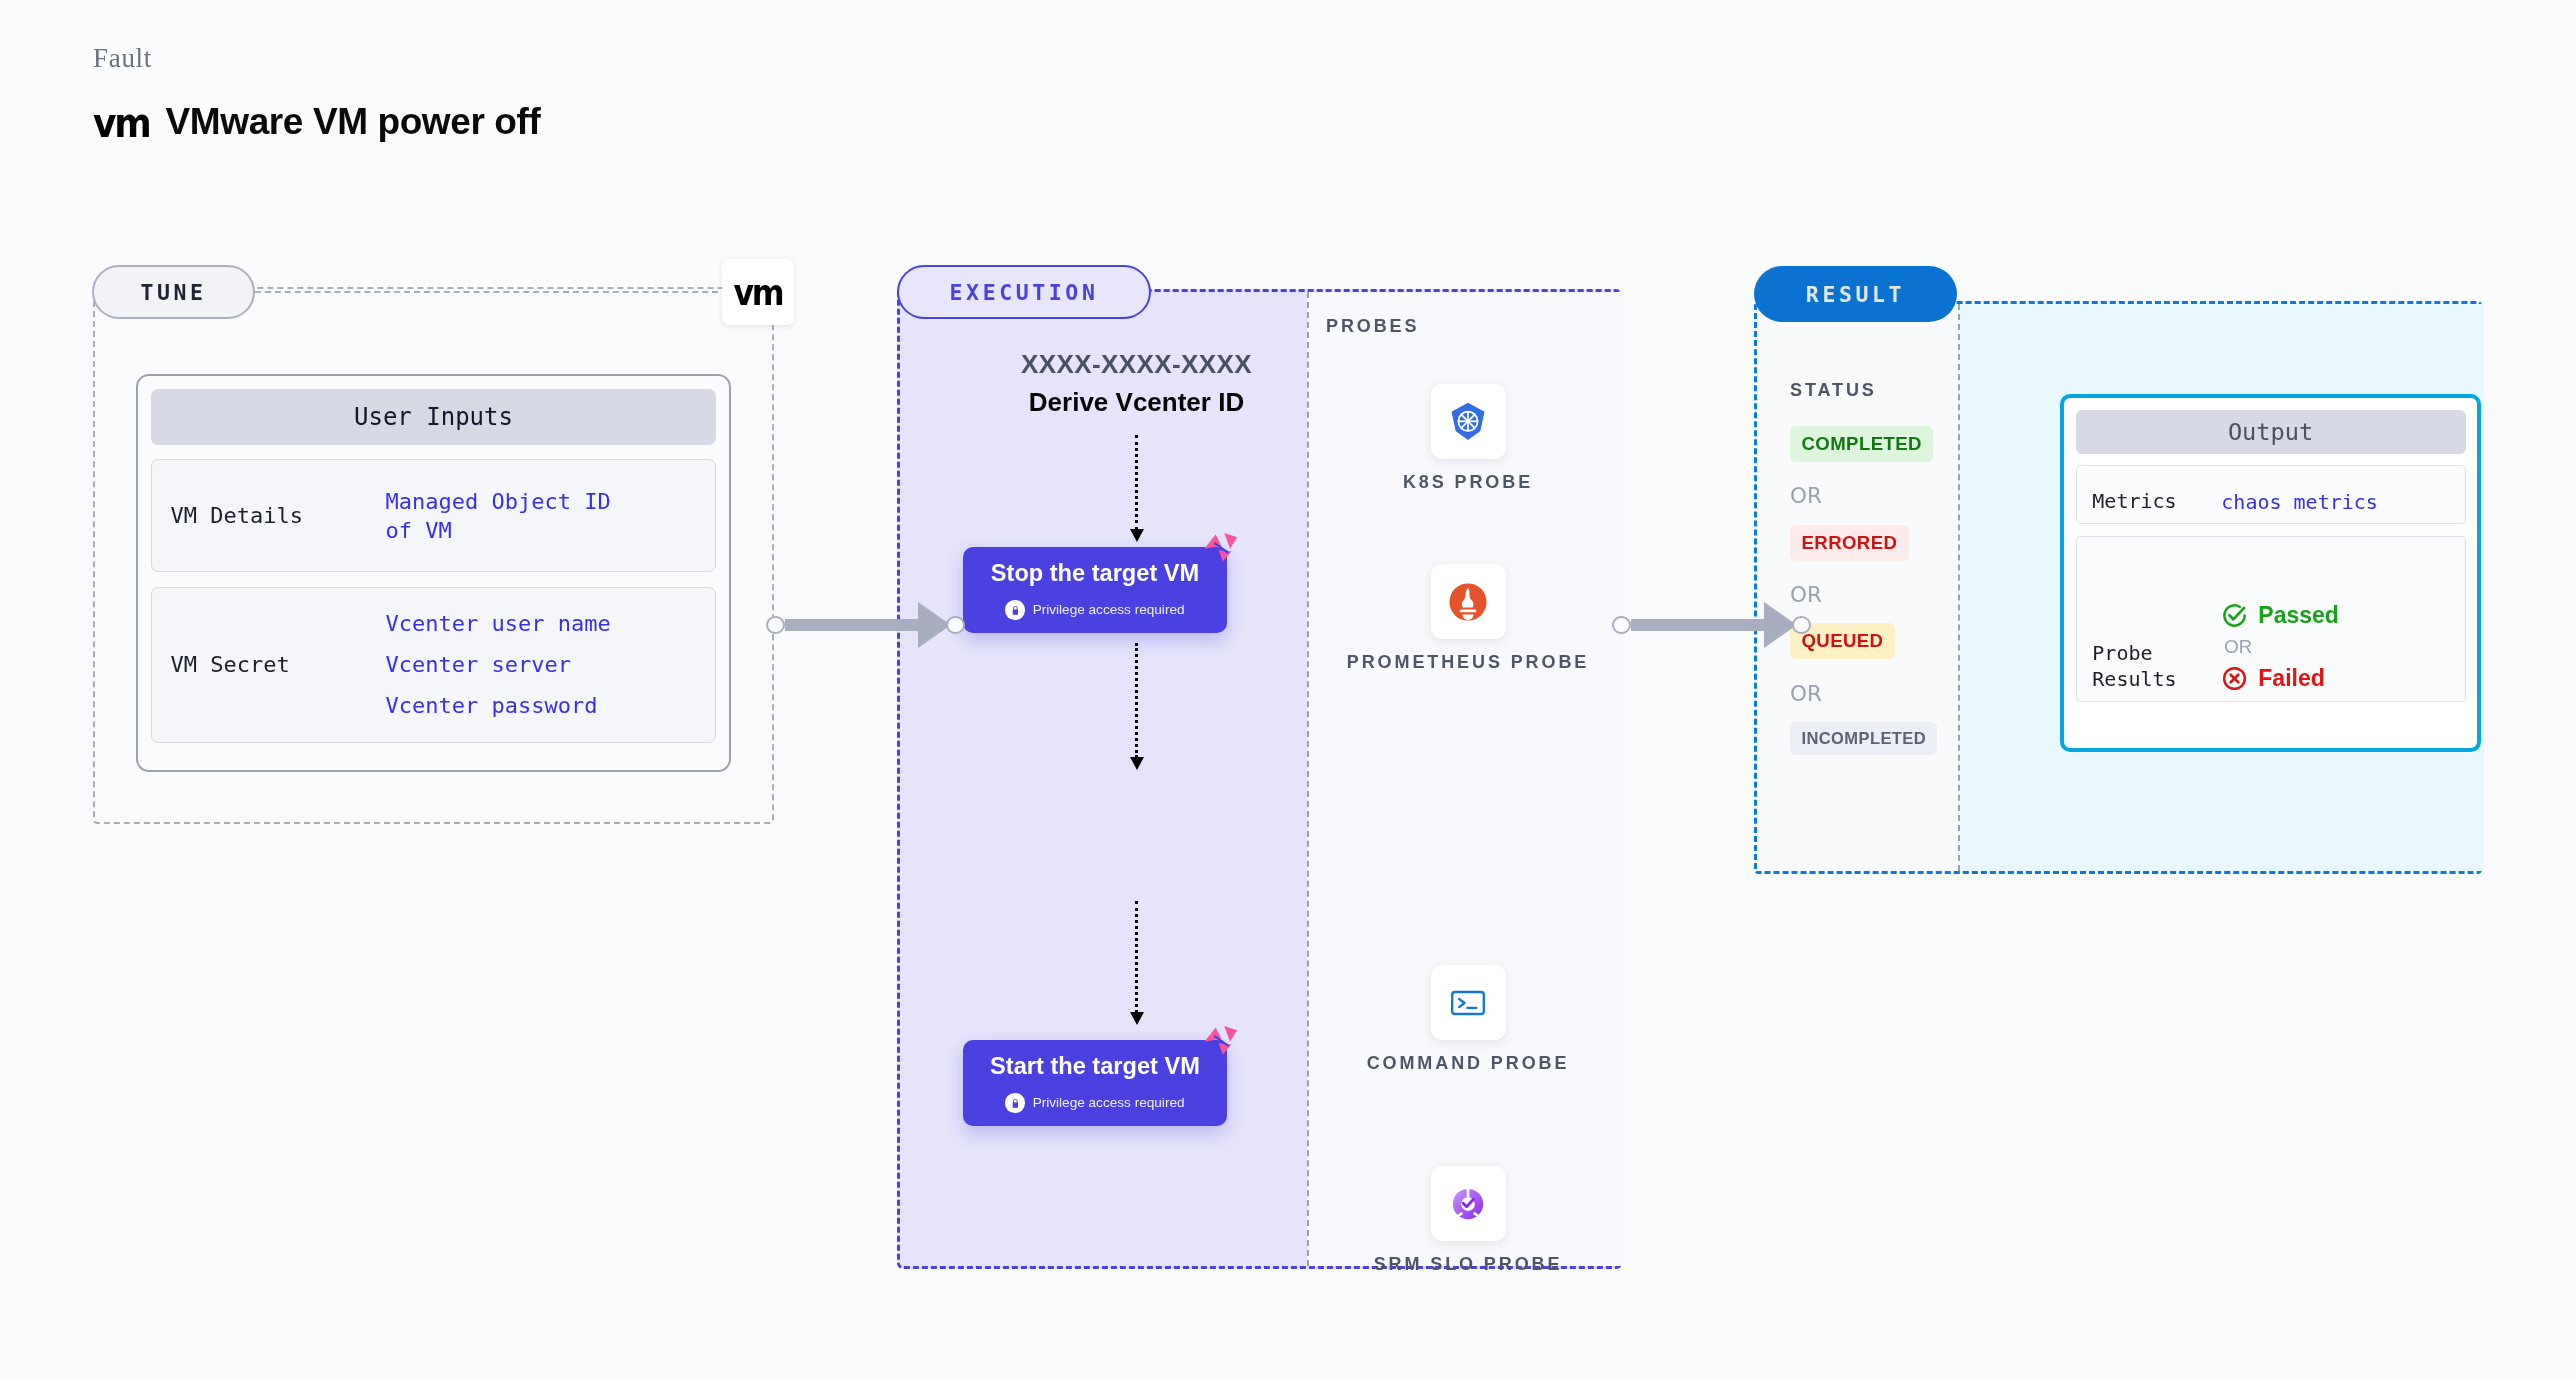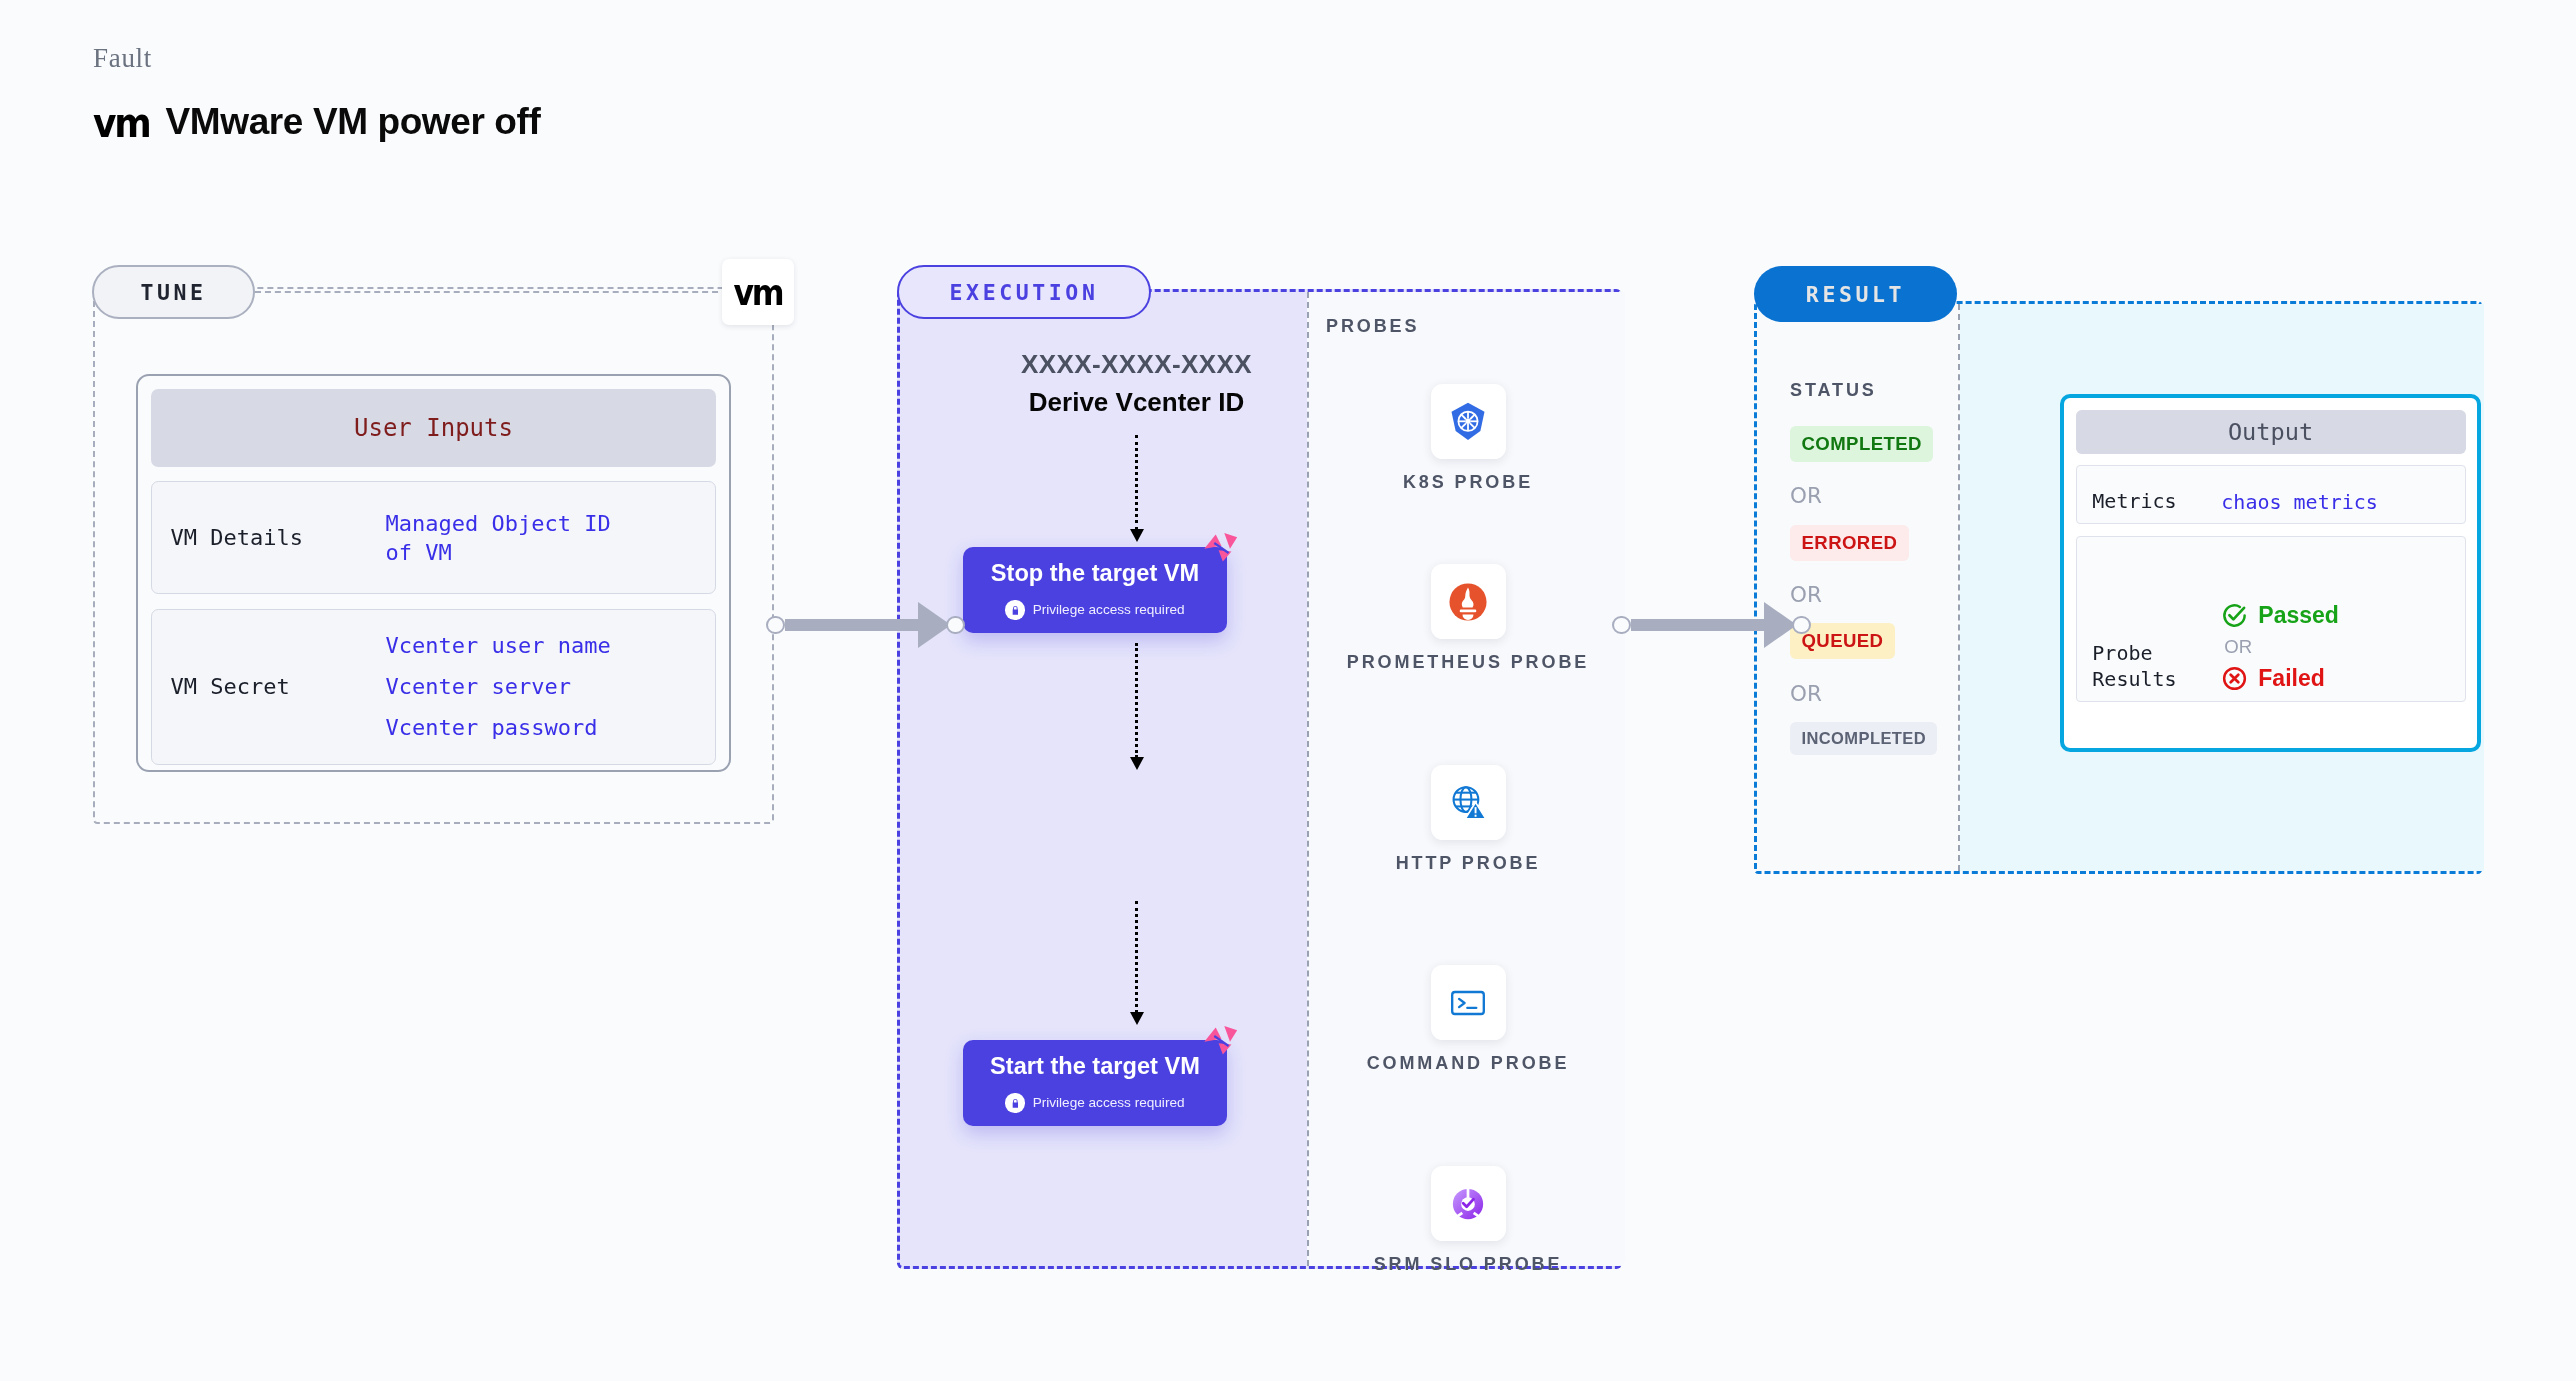--- a/index.html
+++ b/index.html
@@ -61,23 +61,23 @@
   }
   #vm-badge .vm-glyph { font-size: 31.5px; }
 
   
   #user-inputs-card {
     position: absolute; left: 136px; top: 374px; width: 595px; height: 398px;
     background: #fafbfd; border: 2.9px solid #9aa1b1; border-radius: 13px;
     padding: 13px;
   }
   #user-inputs-header {
-    height: 78px; background: #d7d9e5; border-radius: 7.2px;
-    display: flex; align-items: center; justify-content: center;
-    font-family: "DejaVu Sans Mono", monospace; font-size: 24px; color: #7f1d1d;
+    height: 56px; background: #d7d9e5; border-radius: 7.2px;
+    display: flex; align-items: center; justify-content: center;
+    font-family: "DejaVu Sans Mono", monospace; font-size: 24px; color: #0f172a;
   }
   .input-row {
     margin-top: 14.3px; background: #f4f6fa; border: 1.4px solid #d5d9e3;
     border-radius: 7.2px; display: flex; align-items: center;
     padding: 10px 18.6px;
   }
   #row-vm-details { height: 113px; }
   #row-vm-secret { height: 156px; }
   .row-label {
     width: 215px; flex: none;
@@ -373,37 +373,20 @@
         <svg width="44" height="44" viewBox="0 0 64 64">
           <circle cx="32" cy="32" r="27" fill="#e6522c"></circle>
           <path d="M32 11c4 7 1 10 3 15 1.6 3.6 5 4.5 5 9.5a8 8 0 0 1-1.4 4.5H24.4A8 8 0 0 1 23 35.5c0-6 5-6.5 5-12 0-4.5 2-8.8 4-12.5z" fill="#fff"></path>
           <rect x="20" y="43" width="24" height="4" rx="1.6" fill="#fff"></rect>
           <path d="M24 50h16a8 8 0 0 1-16 0z" fill="#fff"></path>
         </svg>
       </div>
       <div class="probe-label">PROMETHEUS PROBE</div>
     </div>
 
-    <div class="probe-item" style="top:473px;">
-      <div class="probe-tile">
-        <svg width="44" height="44" viewBox="0 0 64 64">
-          <g fill="none" stroke="#1178d4" stroke-width="3">
-            <circle cx="29" cy="27" r="18"></circle>
-            <ellipse cx="29" cy="27" rx="8" ry="18"></ellipse>
-            <line x1="11" y1="27" x2="47" y2="27"></line>
-            <line x1="14" y1="17" x2="44" y2="17"></line>
-            <line x1="14" y1="37" x2="44" y2="37"></line>
-          </g>
-          <path d="M43 31 L58 55 H28 Z" fill="#1178d4" stroke="#fff" stroke-width="2.4"></path>
-          <rect x="41.6" y="38" width="2.8" height="9" fill="#fff"></rect>
-          <rect x="41.6" y="49" width="2.8" height="3" fill="#fff"></rect>
-        </svg>
-      </div>
-      <div class="probe-label">HTTP PROBE</div>
-    </div>
 
     <div class="probe-item" style="top:673px;">
       <div class="probe-tile">
         <svg width="44" height="44" viewBox="0 0 64 64">
           <rect x="9" y="16" width="46" height="32" rx="4" fill="none" stroke="#1178d4" stroke-width="3.4"></rect>
           <path d="M19 26 L27 32 L19 38" fill="none" stroke="#1178d4" stroke-width="3.4" stroke-linecap="round" stroke-linejoin="round"></path>
           <line x1="31" y1="39" x2="44" y2="39" stroke="#1178d4" stroke-width="3.4" stroke-linecap="round"></line>
         </svg>
       </div>
       <div class="probe-label">COMMAND PROBE</div>

